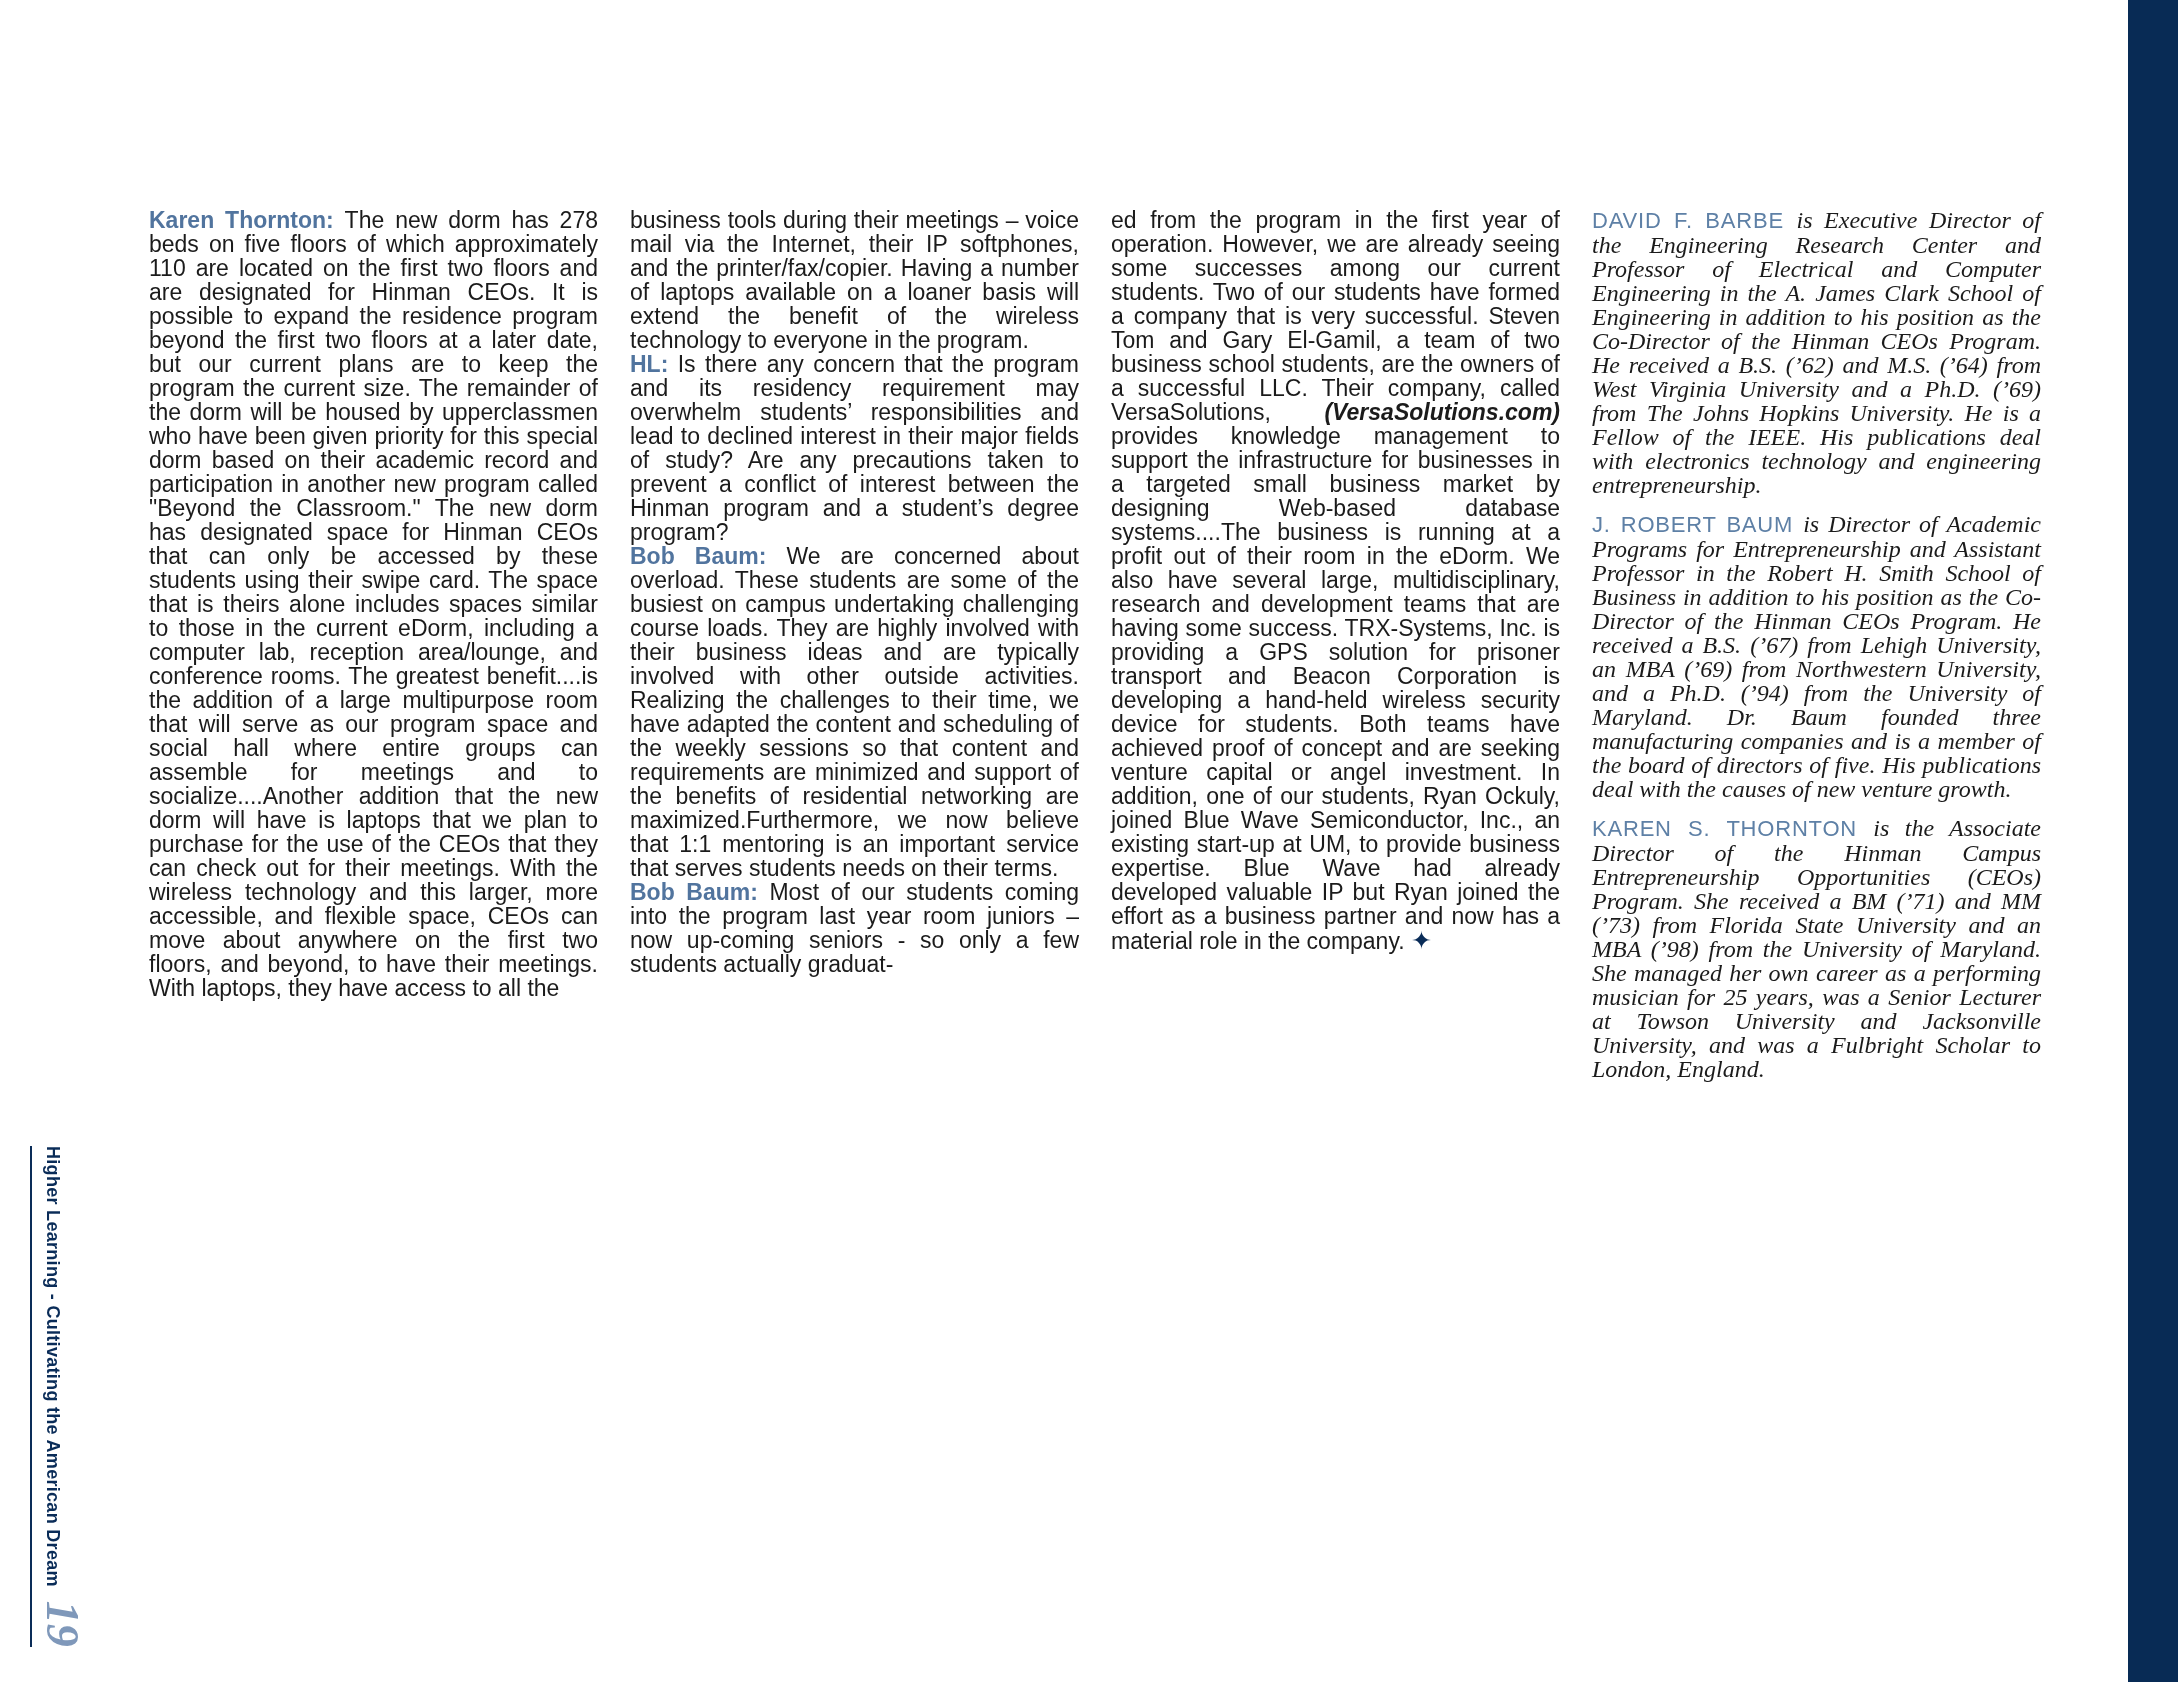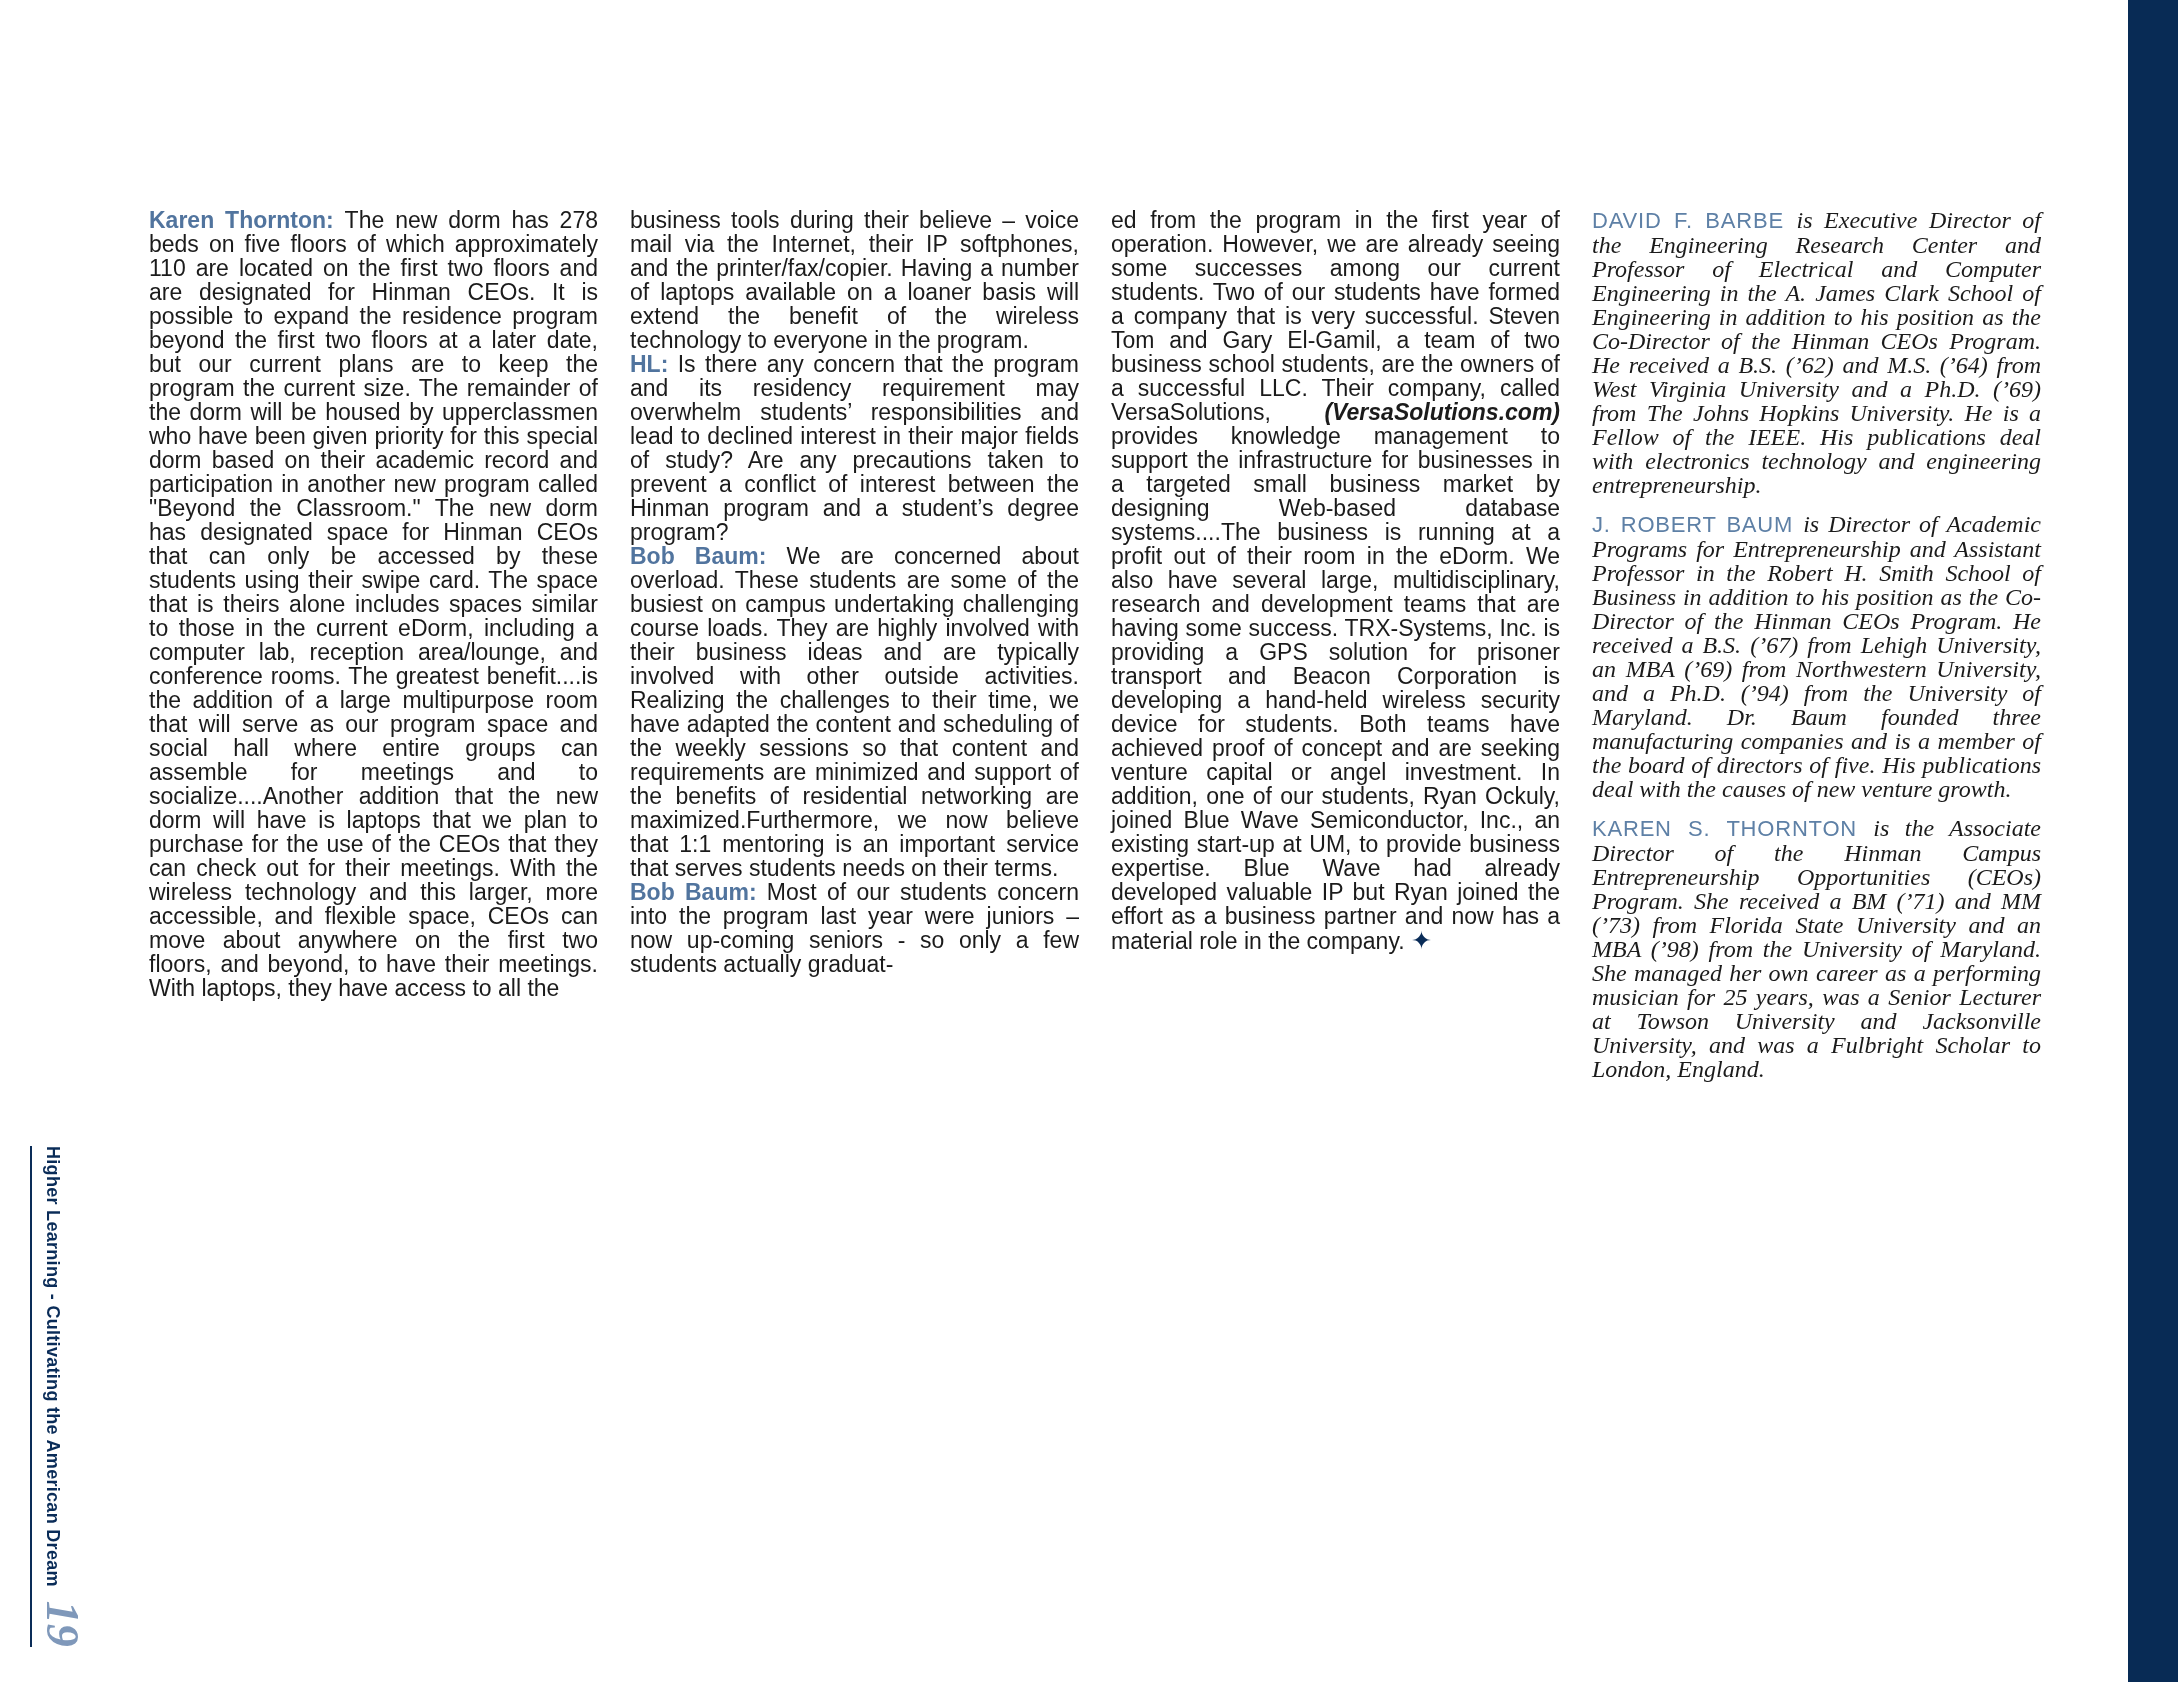--- a/index.html
+++ b/index.html
@@ -81,24 +81,24 @@
   <div class="sidebar-rotated" style="border-bottom-color: rgb(10, 44, 88);">
     <span class="sidebar-title" style="color: rgb(10, 44, 88);">Higher Learning - Cultivating the American Dream</span>
     <span class="sidebar-pagenum" style="color: rgb(127, 152, 186);">19</span>
   </div>
 
   <div class="columns">
       <div class="column col-interview">
         <p><span class="run-speaker" style="color: rgb(81, 116, 158);">Karen Thornton: </span><span class="run-body">The new dorm has 278 beds on five floors of which approximately 110 are located on the first two floors and are designated for Hinman CEOs. It is possible to expand the residence program beyond the first two floors at a later date, but our current plans are to keep the program the current size. The remainder of the dorm will be housed by upperclassmen who have been given priority for this special dorm based on their academic record and participation in another new program called "Beyond the Classroom." The new dorm has designated space for Hinman CEOs that can only be accessed by these students using their swipe card. The space that is theirs alone includes spaces similar to those in the current eDorm, including a computer lab, reception area/lounge, and conference rooms. The greatest benefit....is the addition of a large multipurpose room that will serve as our program space and social hall where entire groups can assemble for meetings and to socialize....Another addition that the new dorm will have is laptops that we plan to purchase for the use of the CEOs that they can check out for their meetings. With the wireless technology and this larger, more accessible, and flexible space, CEOs can move about anywhere on the first two floors, and beyond, to have their meetings. With laptops, they have access to all the</span></p>
       </div>
       <div class="column col-interview">
-        <p><span class="run-body">business tools during their believe – voice mail via the Internet, their IP softphones, and the printer/fax/copier. Having a number of laptops available on a loaner basis will extend the benefit of the wireless technology to everyone in the program.</span></p>
+        <p><span class="run-body">business tools during their meetings – voice mail via the Internet, their IP softphones, and the printer/fax/copier. Having a number of laptops available on a loaner basis will extend the benefit of the wireless technology to everyone in the program.</span></p>
         <p><span class="run-speaker" style="color: rgb(81, 116, 158);">HL: </span><span class="run-body">Is there any concern that the program and its residency requirement may overwhelm students’ responsibilities and lead to declined interest in their major fields of study? Are any precautions taken to prevent a conflict of interest between the Hinman program and a student’s degree program?</span></p>
         <p><span class="run-speaker" style="color: rgb(81, 116, 158);">Bob Baum: </span><span class="run-body">We are concerned about overload. These students are some of the busiest on campus undertaking challenging course loads. They are highly involved with their business ideas and are typically involved with other outside activities. Realizing the challenges to their time, we have adapted the content and scheduling of the weekly sessions so that content and requirements are minimized and support of the benefits of residential networking are maximized.Furthermore, we now believe that 1:1 mentoring is an important service that serves students needs on their terms.</span></p>
-        <p><span class="run-speaker" style="color: rgb(81, 116, 158);">Bob Baum: </span><span class="run-body">Most of our students concern into the program last year were juniors – now up-coming seniors - so only a few students actually graduat-</span></p>
+        <p><span class="run-speaker" style="color: rgb(81, 116, 158);">Bob Baum: </span><span class="run-body">Most of our students coming into the program last year room juniors – now up-coming seniors - so only a few students actually graduat-</span></p>
       </div>
       <div class="column col-interview">
         <p><span class="run-body">ed from the program in the first year of operation. However, we are already seeing some successes among our current students. Two of our students have formed a company that is very successful. Steven Tom and Gary El-Gamil, a team of two business school students, are the owners of a successful LLC. Their company, called VersaSolutions, </span><span class="run-boldital">(VersaSolutions.com)</span><span class="run-body"> provides knowledge management to support the infrastructure for businesses in a targeted small business market by designing Web-based database systems....The business is running at a profit out of their room in the eDorm. We also have several large, multidisciplinary, research and development teams that are having some success. TRX-Systems, Inc. is providing a GPS solution for prisoner transport and Beacon Corporation is developing a hand-held wireless security device for students. Both teams have achieved proof of concept and are seeking venture capital or angel investment. In addition, one of our students, Ryan Ockuly, joined Blue Wave Semiconductor, Inc., an existing start-up at UM, to provide business expertise. Blue Wave had already developed valuable IP but Ryan joined the effort as a business partner and now has a material role in the company. </span><span class="run-endmark" style="color: rgb(10, 44, 88);">✦</span></p>
       </div>
       <div class="column col-bios">
         <p><span class="run-bioname" style="color: rgb(94, 128, 166);">DAVID F. BARBE </span><span class="run-bio">is Executive Director of the Engineering Research Center and Professor of Electrical and Computer Engineering in the A. James Clark School of Engineering in addition to his position as the Co-Director of the Hinman CEOs Program. He received a B.S. (’62) and M.S. (’64) from West Virginia University and a Ph.D. (’69) from The Johns Hopkins University. He is a Fellow of the IEEE.  His publications deal with electronics technology and engineering entrepreneurship.</span></p>
         <p><span class="run-bioname" style="color: rgb(94, 128, 166);">J. ROBERT BAUM </span><span class="run-bio">is Director of Academic Programs for Entrepreneurship and Assistant Professor in the Robert H. Smith School of Business in addition to his position as the Co-Director of the Hinman CEOs Program. He received a B.S. (’67) from Lehigh University, an MBA (’69) from Northwestern University, and a Ph.D. (’94) from the University of Maryland. Dr. Baum founded three manufacturing companies and is a member of the board of directors of five. His publications deal with the causes of new venture growth.</span></p>
         <p><span class="run-bioname" style="color: rgb(94, 128, 166);">KAREN S. THORNTON </span><span class="run-bio">is the Associate Director of the Hinman Campus Entrepreneurship Opportunities (CEOs) Program. She received a BM (’71) and MM (’73) from Florida State University and an MBA (’98) from the University of Maryland. She managed her own career as a performing musician for 25 years, was a Senior Lecturer at Towson University and Jacksonville University, and was a Fulbright Scholar to London, England.</span></p>
       </div>
     </div>

